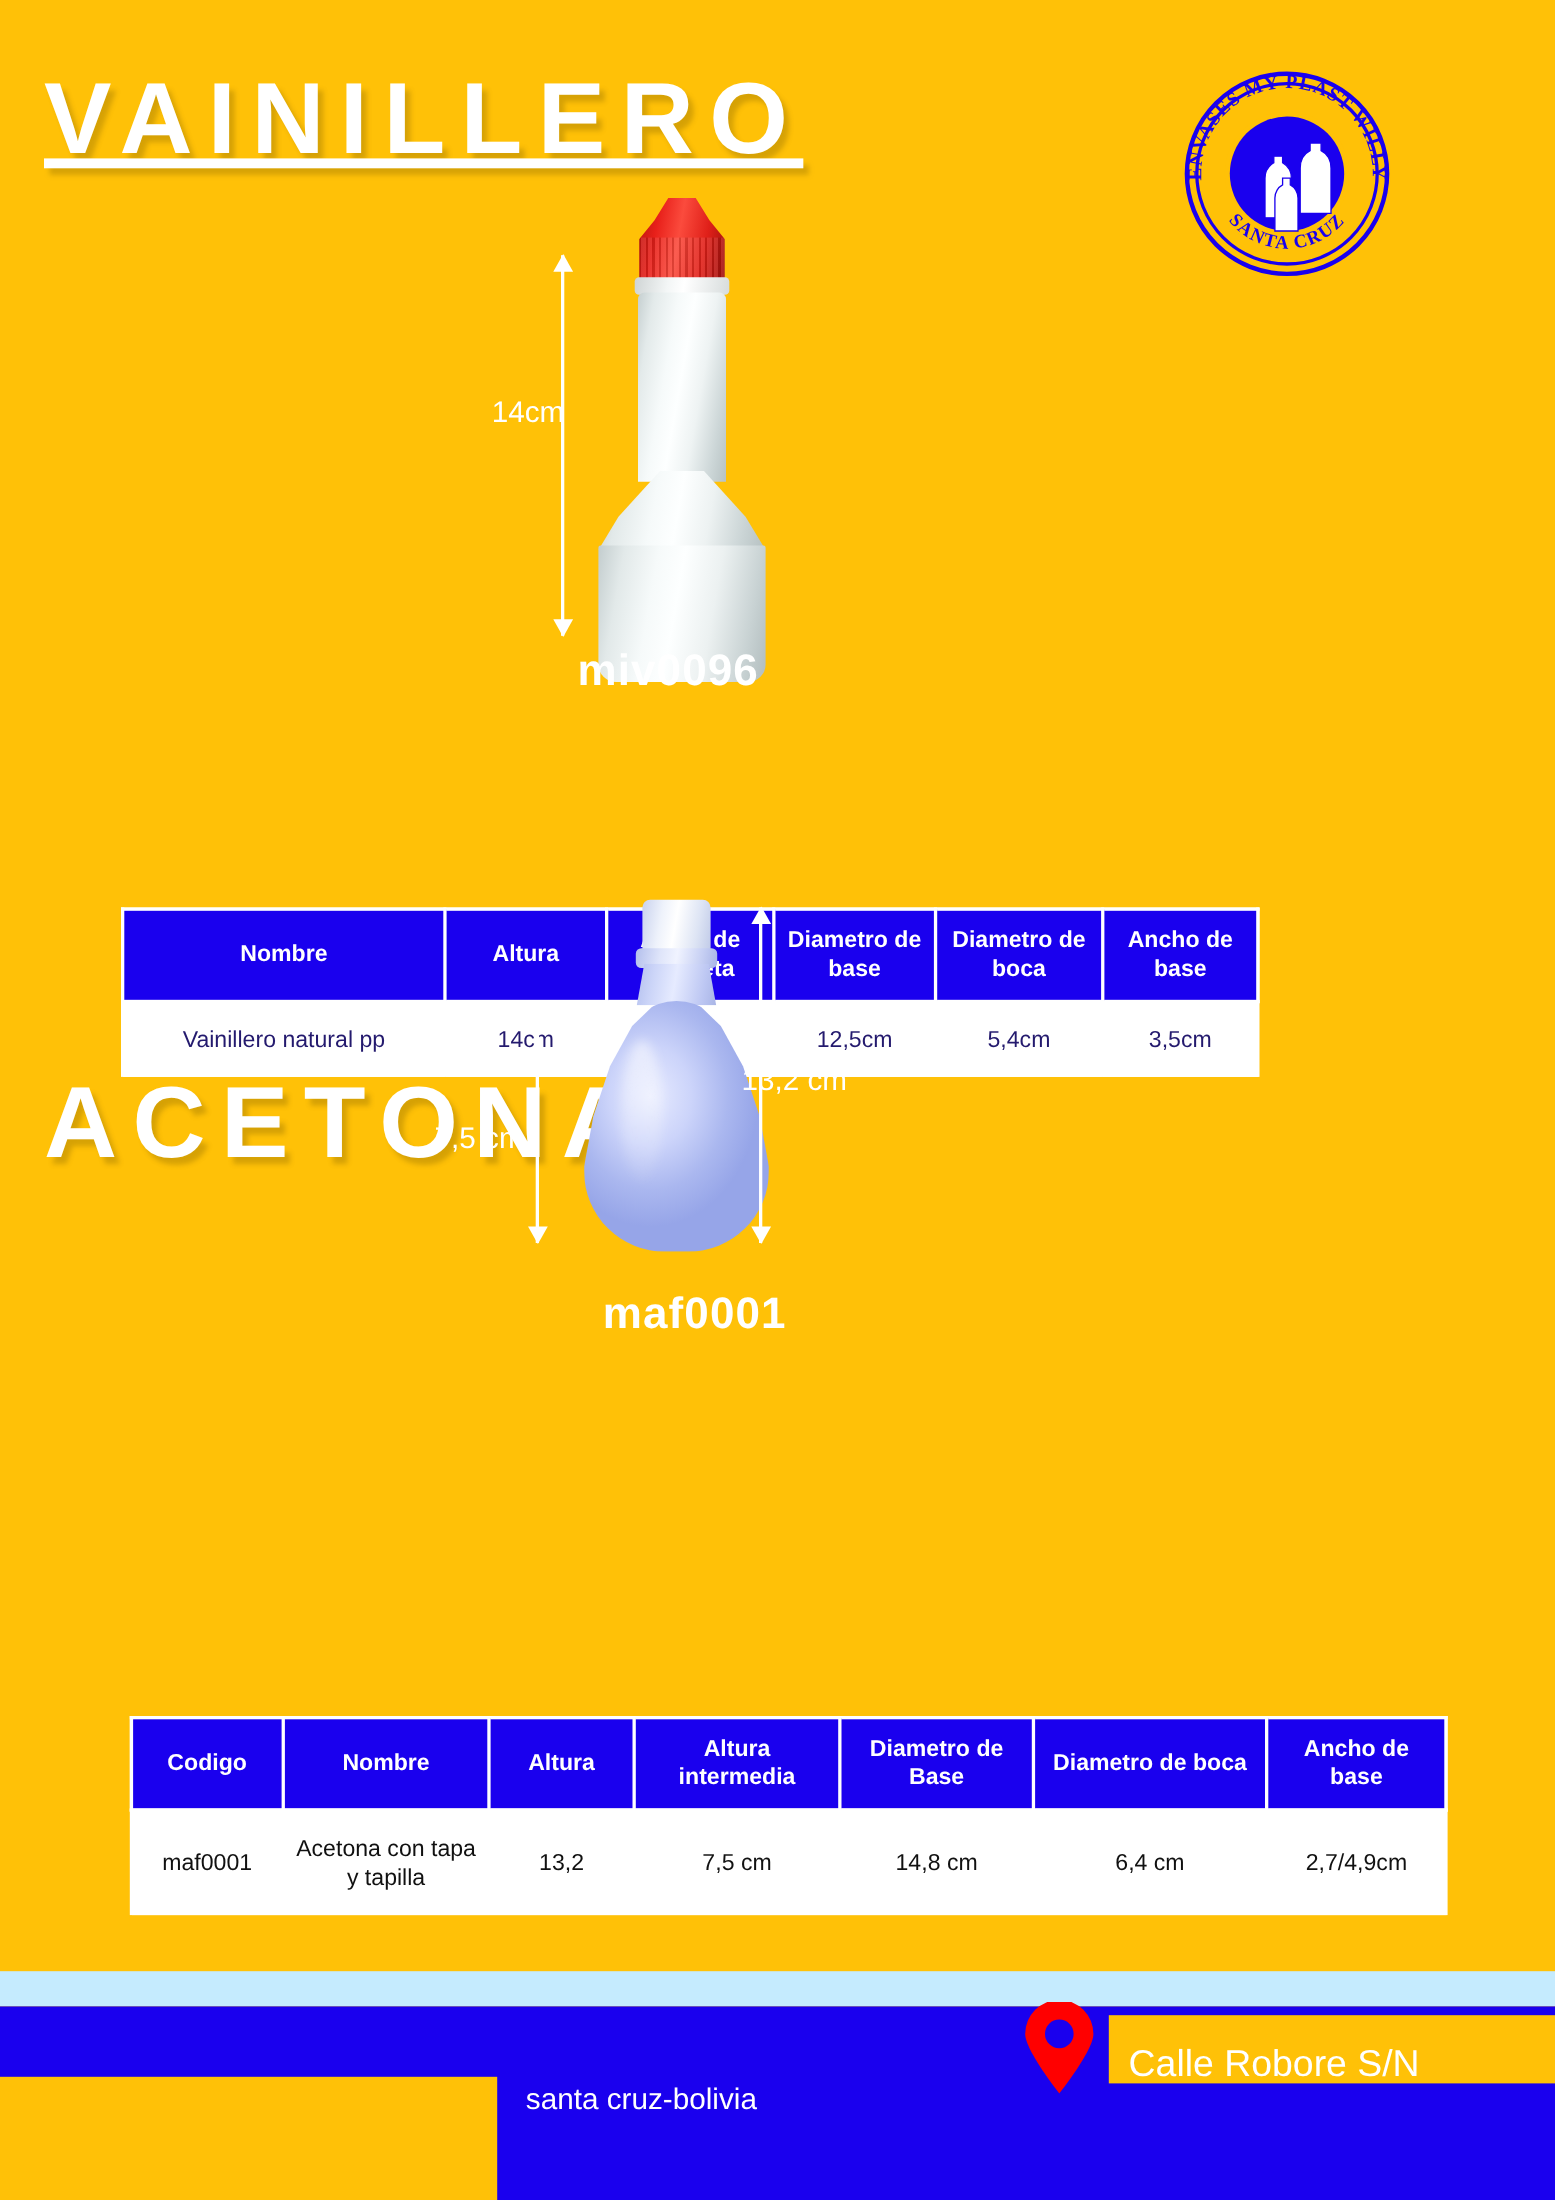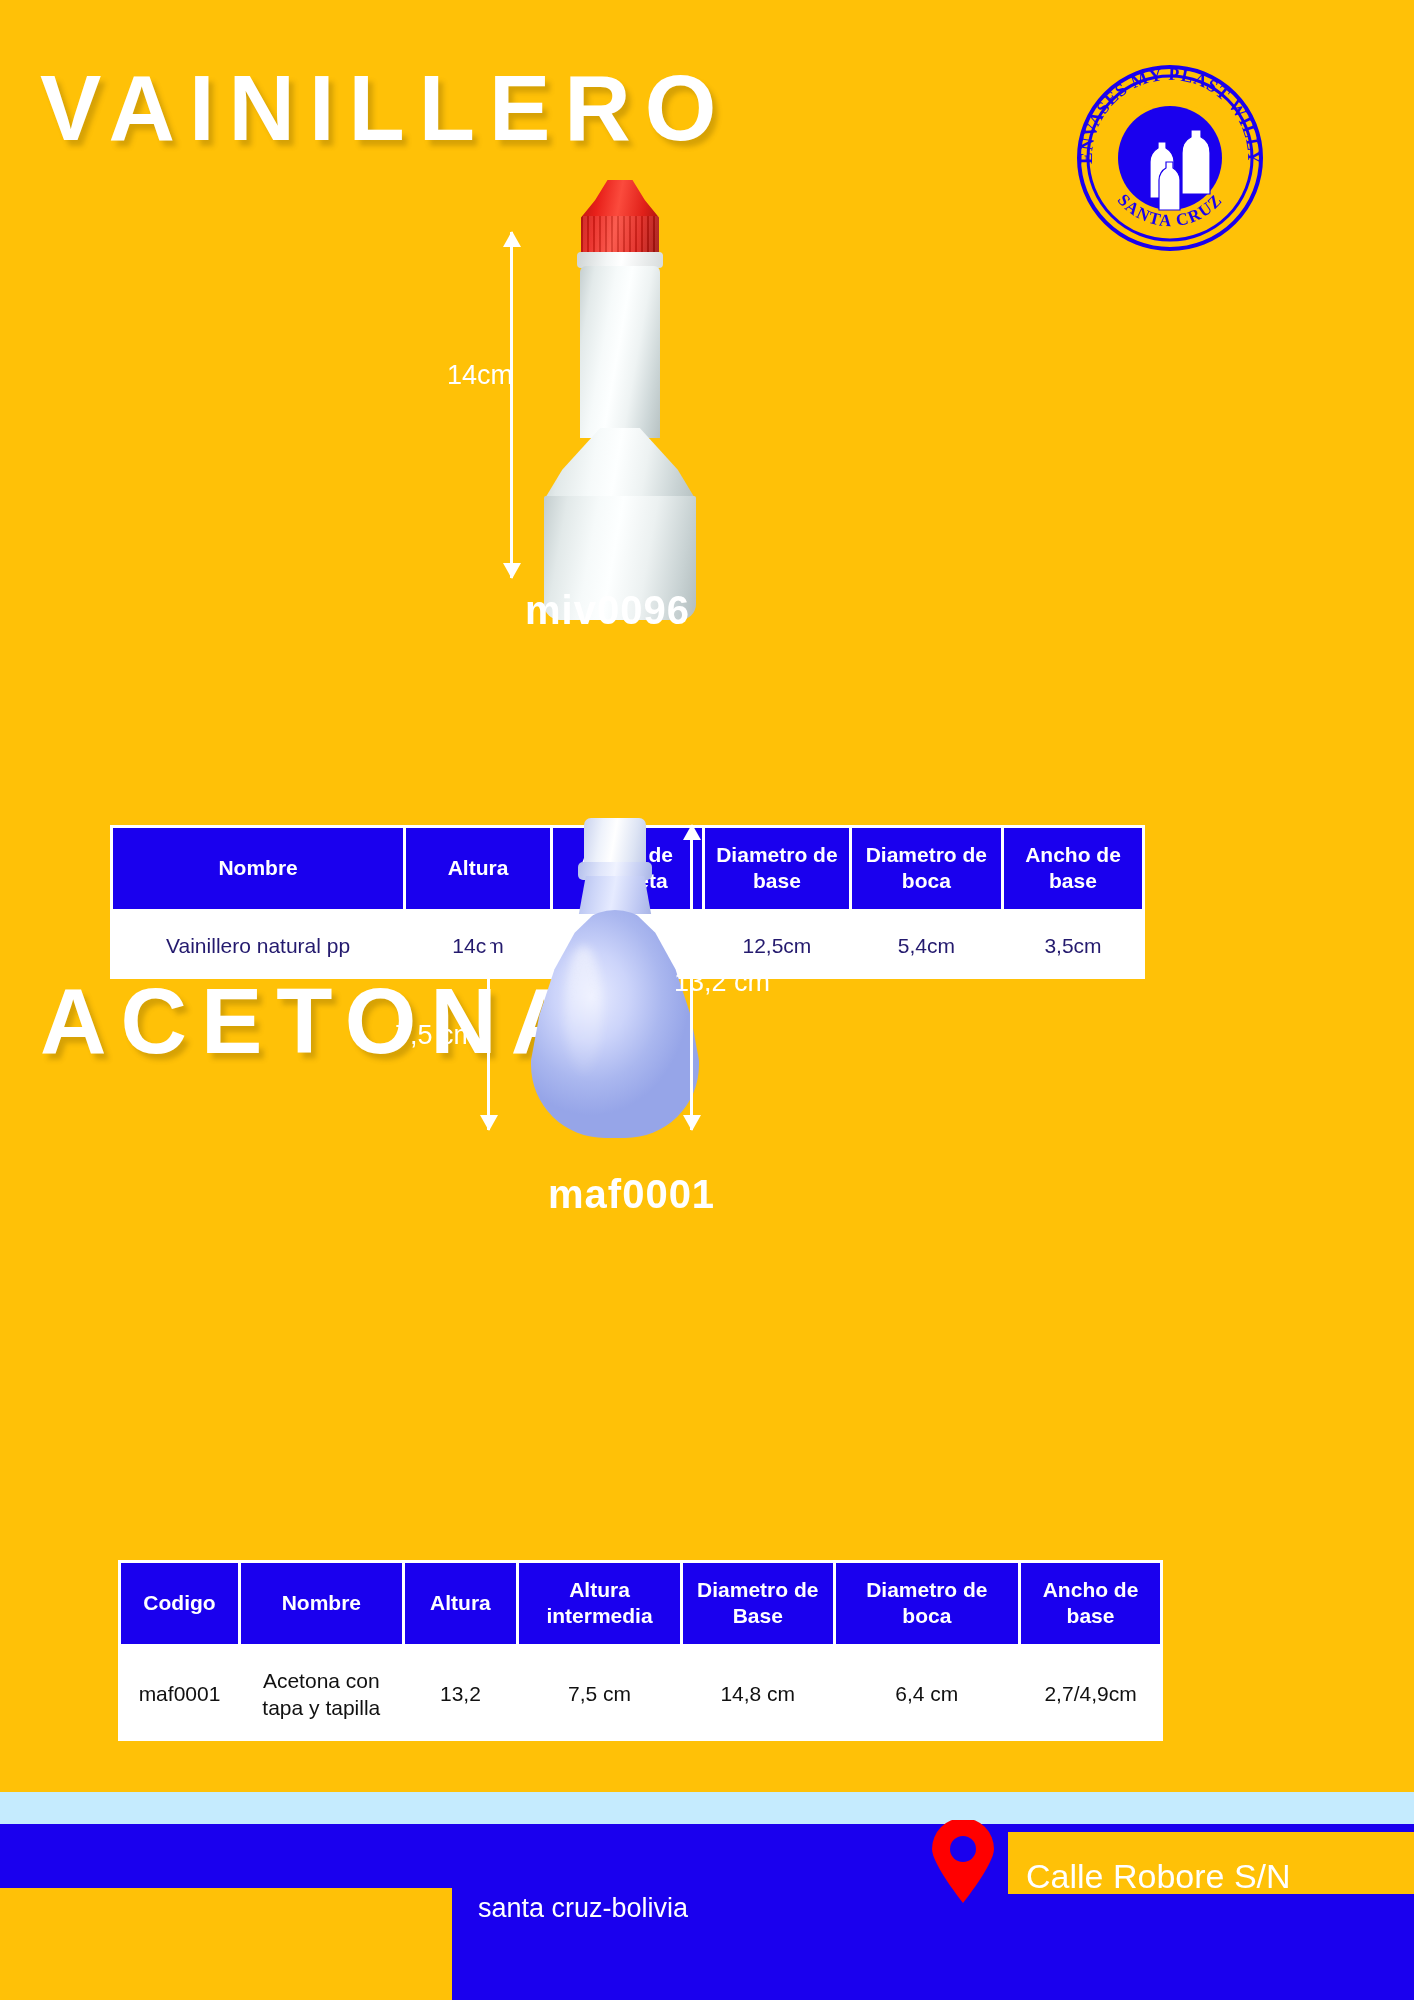--- a/index.html
+++ b/index.html
@@ -17,21 +17,21 @@
   .section-title {
     position: absolute;
     font-size: 92px;
     font-weight: bold;
     letter-spacing: 14px;
     color: #FFFFFF;
     text-shadow: 5px 6px 5px rgba(120, 90, 0, 0.30);
     line-height: 1;
     white-space: nowrap;
   }
-  #title-vainillero { left: 40px; top: 62px; }
+  #title-vainillero { left: 40px; top: 62px; text-decoration: underline; }
   #title-acetona    { left: 40px; top: 975px; }
 
   
   .logo {
     position: absolute;
     left: 1070px;
     top: 58px;
     width: 200px;
     height: 200px;
   }
@@ -183,21 +183,21 @@
     padding: 20px 6px;
     text-align: center;
     border: none;
     line-height: 1.3;
     vertical-align: middle;
   }
   #table-vainillero td { color: #241A6E; }
   #table-acetona td    { color: #111111; }
 
   #table-vainillero { left: 110px; top: 825px; width: 1035px; height: 100px; }
-  #table-acetona    { left: 118px; top: 1560px; width: 1045px; }
+  #table-acetona    { left: 118px; top: 1560px; width: 1198px; }
 
   
   .footer-stripe {
     position: absolute;
     left: 0; top: 1792px;
     width: 1414px; height: 32px;
     background: #C5EBFE;
   }
   .footer-band {
     position: absolute;

